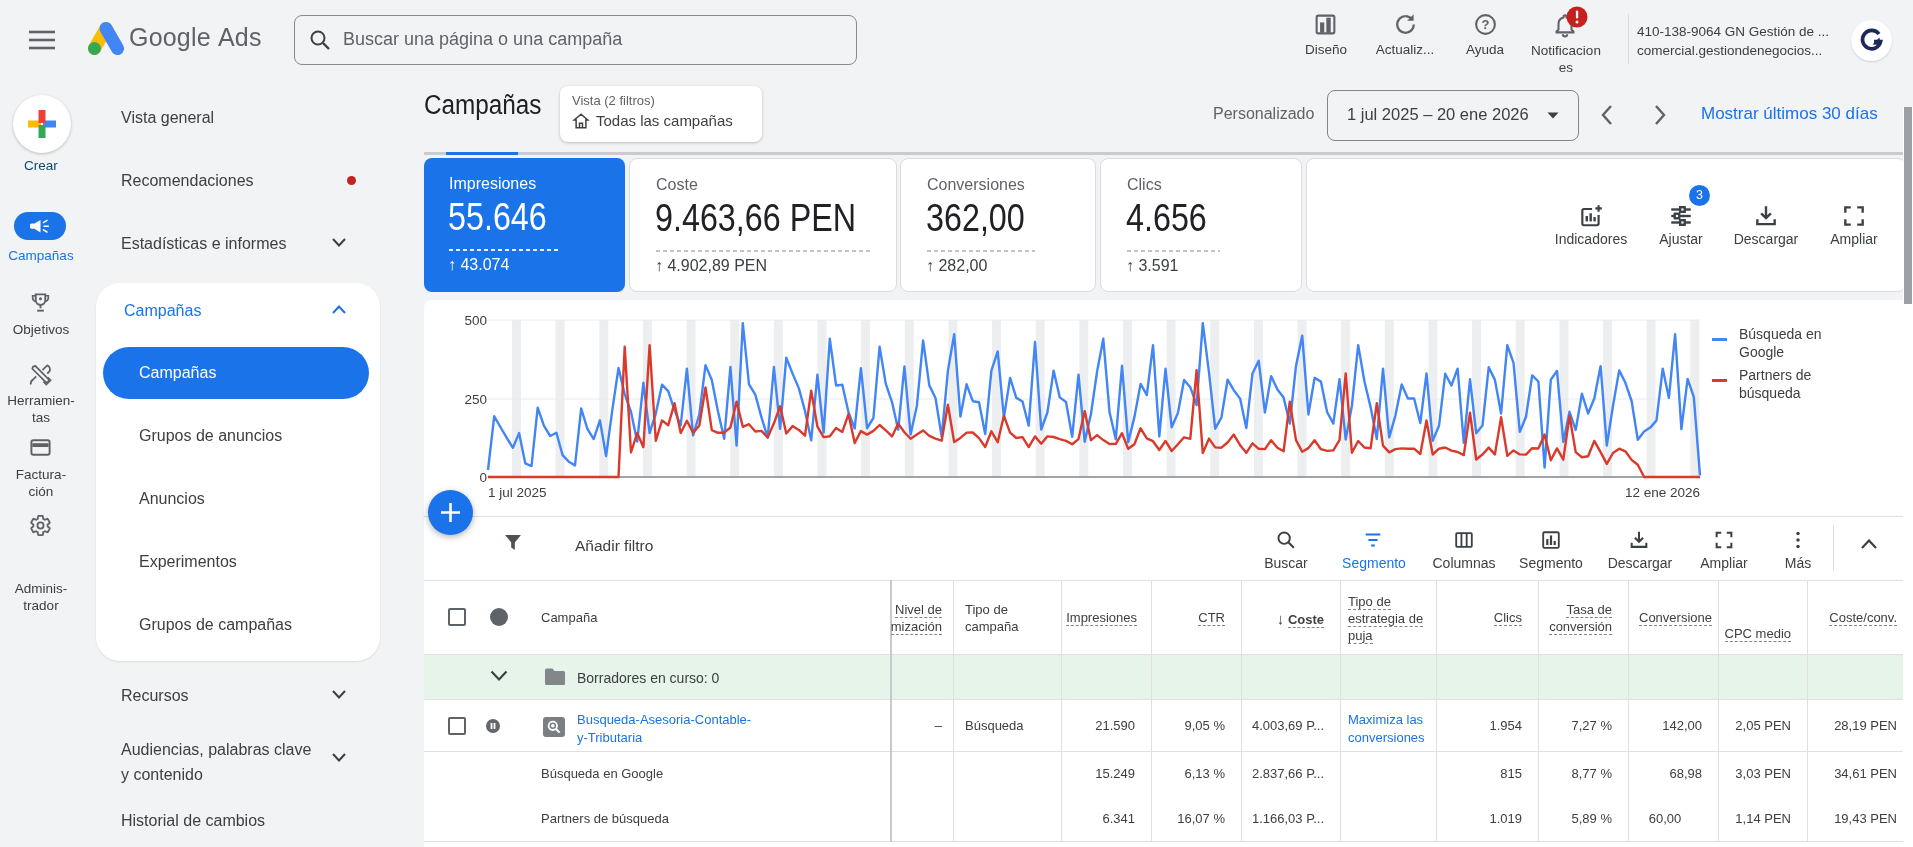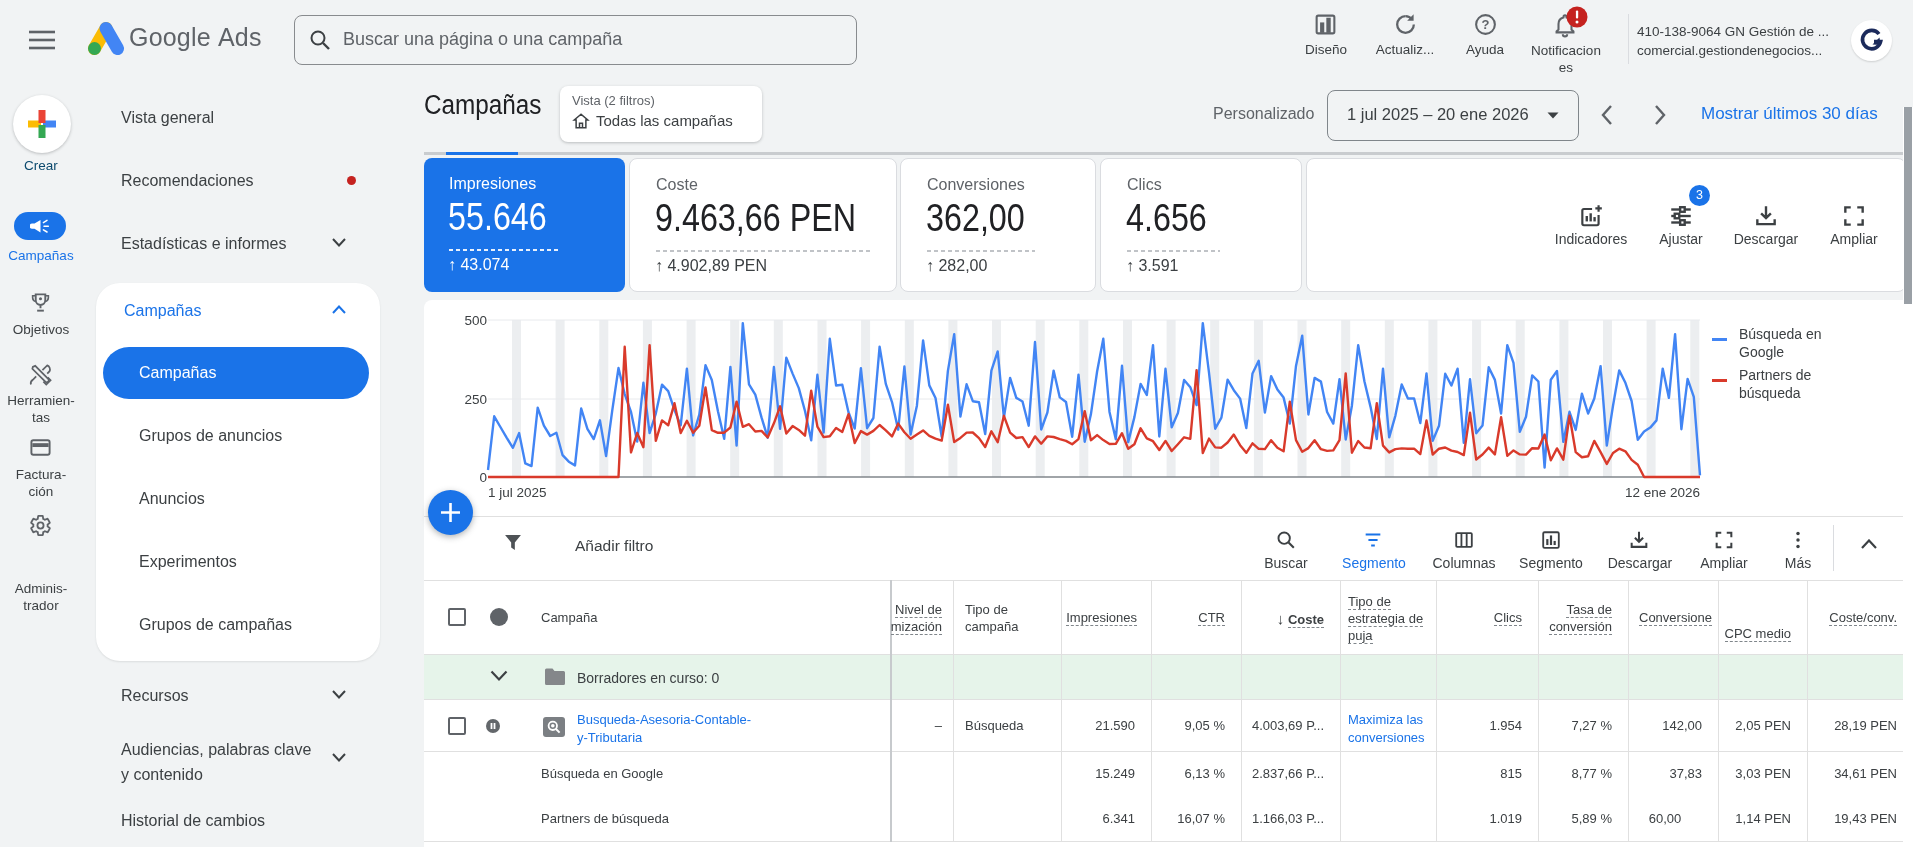--- a/index.html
+++ b/index.html
@@ -468,21 +468,21 @@
   <div class="abs" style="left:1628px;top:138px;width:74px;text-align:right;">142,00</div>
   <div class="abs" style="left:1718px;top:138px;width:73px;text-align:right;">2,05 PEN</div>
   <div class="abs" style="left:1807px;top:138px;width:90px;text-align:right;">28,19 PEN</div>
 
   <div class="abs" style="left:541px;top:186px;">Búsqueda en Google</div>
   <div class="abs" style="left:1061px;top:186px;width:74px;text-align:right;">15.249</div>
   <div class="abs" style="left:1151px;top:186px;width:74px;text-align:right;">6,13&nbsp;%</div>
   <div class="abs" style="left:1241px;top:186px;width:83px;text-align:right;">2.837,66 P...</div>
   <div class="abs" style="left:1436px;top:186px;width:86px;text-align:right;">815</div>
   <div class="abs" style="left:1538px;top:186px;width:74px;text-align:right;">8,77&nbsp;%</div>
-  <div class="abs" style="left:1628px;top:186px;width:74px;text-align:right;">37,83</div>
+  <div class="abs" style="left:1628px;top:186px;width:74px;text-align:right;">68,98</div>
   <div class="abs" style="left:1718px;top:186px;width:73px;text-align:right;">3,03 PEN</div>
   <div class="abs" style="left:1807px;top:186px;width:90px;text-align:right;">34,61 PEN</div>
 
   <div class="abs" style="left:541px;top:231px;">Partners de búsqueda</div>
   <div class="abs" style="left:1061px;top:231px;width:74px;text-align:right;">6.341</div>
   <div class="abs" style="left:1151px;top:231px;width:74px;text-align:right;">16,07&nbsp;%</div>
   <div class="abs" style="left:1241px;top:231px;width:83px;text-align:right;">1.166,03 P...</div>
   <div class="abs" style="left:1436px;top:231px;width:86px;text-align:right;">1.019</div>
   <div class="abs" style="left:1538px;top:231px;width:74px;text-align:right;">5,89&nbsp;%</div>
   <div class="abs" style="left:1628px;top:231px;width:74px;text-align:center;">60,00</div>

